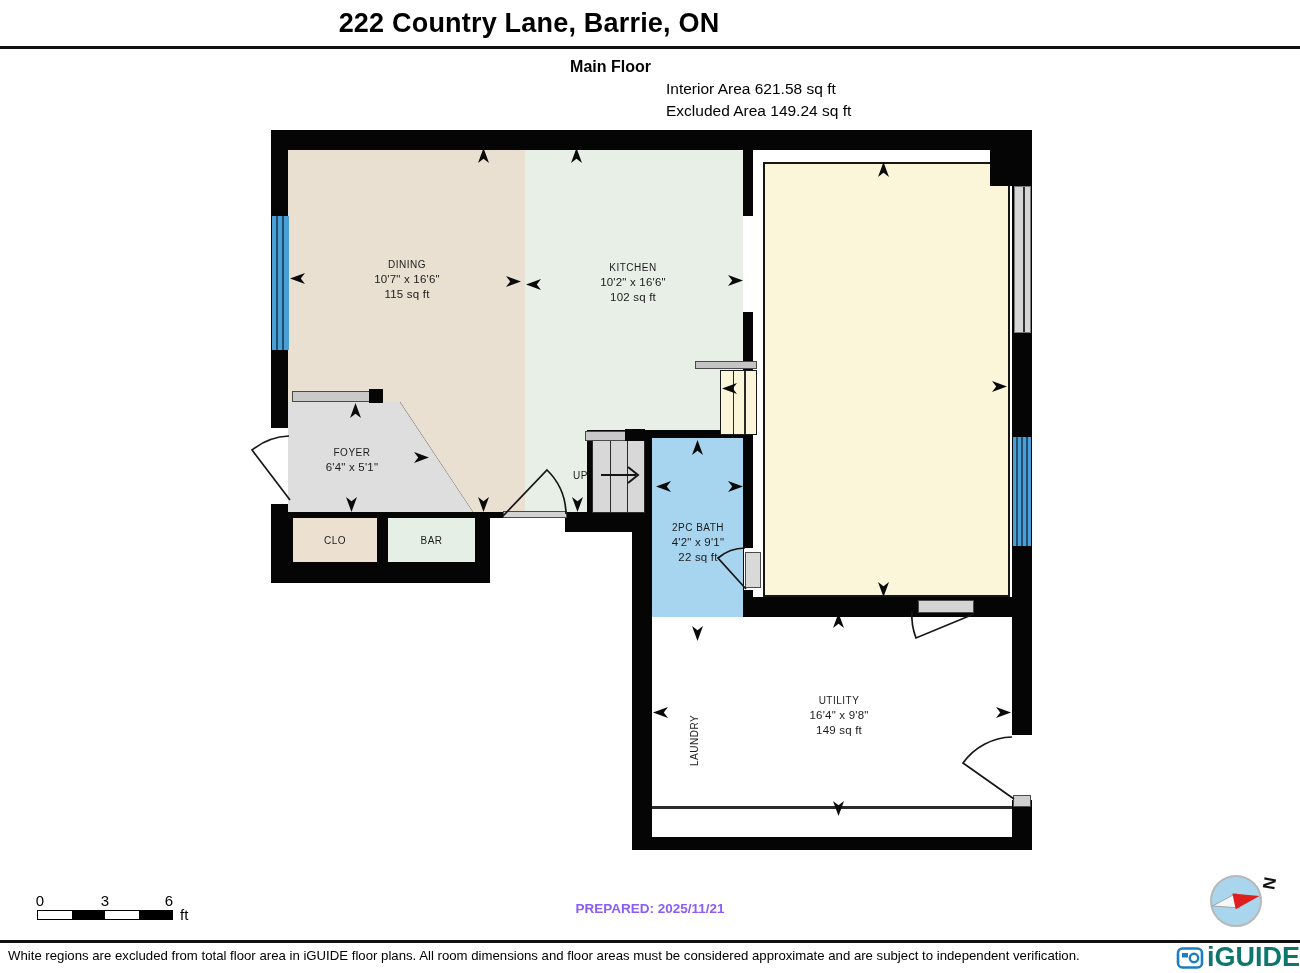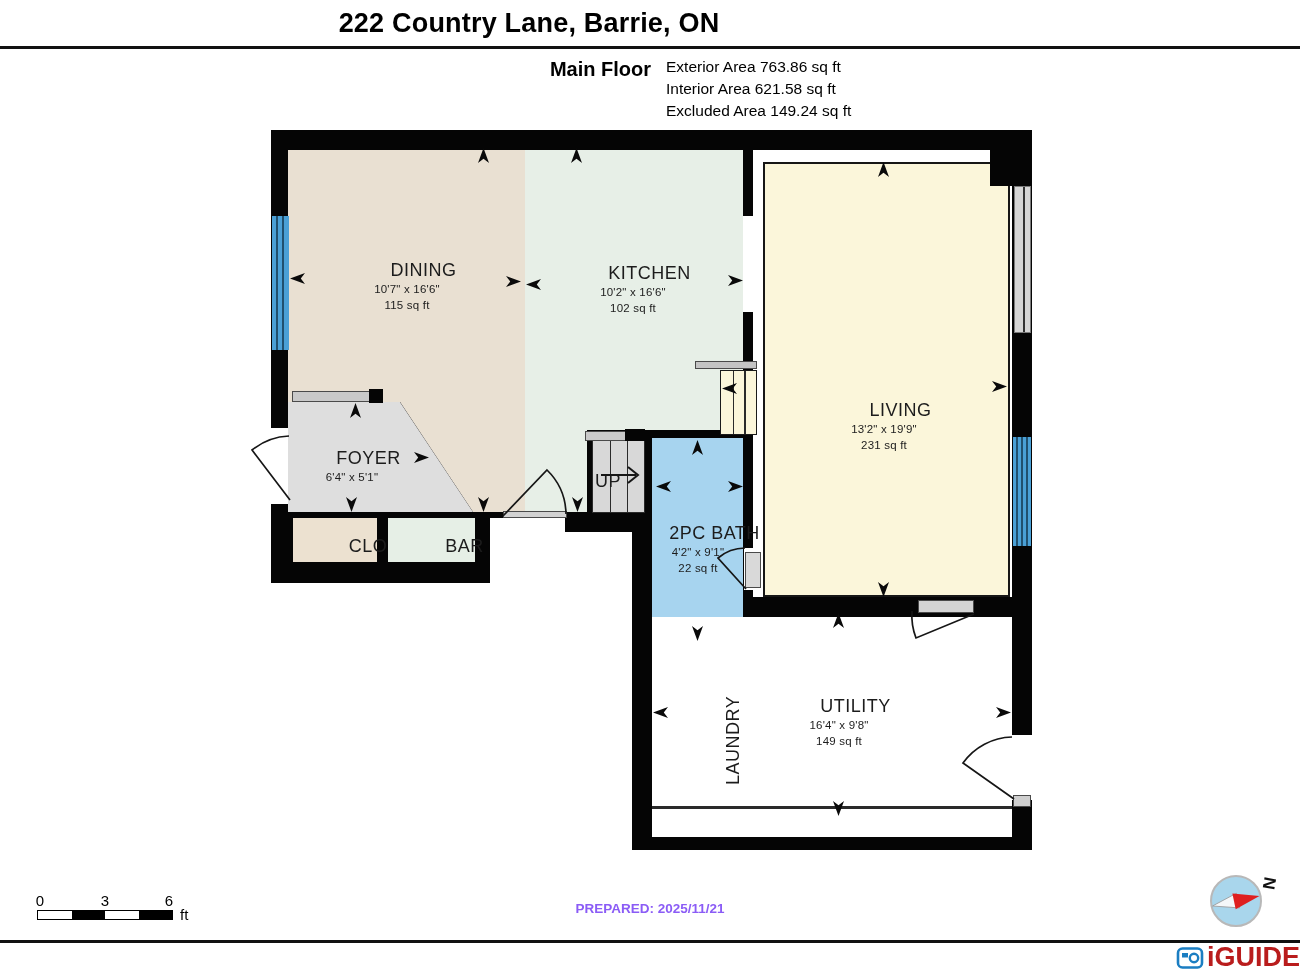--- a/index.html
+++ b/index.html
@@ -6,52 +6,51 @@
   .page{position:relative;width:1300px;height:973px;background:#ffffff;overflow:hidden;
         font-family:"Liberation Sans", sans-serif;color:#000;}
   .abs{position:absolute;}
   .w{position:absolute;background:#050505;}
   .wh{position:absolute;background:#ffffff;}
   .room{position:absolute;}
   .title{position:absolute;left:0;top:8px;width:1058px;text-align:center;
          font-size:27px;font-weight:700;letter-spacing:.2px;}
   .rule{position:absolute;left:0;width:1300px;background:#111;}
   .floorname{position:absolute;left:455px;top:58px;width:196px;text-align:right;
-             font-size:20px;font-weight:700;}
+             font-size:16px;font-weight:700;}
   .arealine{position:absolute;left:666px;width:360px;font-size:15.5px;}
   .rlabel{position:absolute;text-align:center;color:#1c1c1c;line-height:1.35;}
-  .rname{font-size:18px;letter-spacing:.5px;margin-left:33px;}
+  .rname{font-size:10px;letter-spacing:.5px;}
   .rsub{font-size:11.5px;letter-spacing:.2px;}
   .ar{position:absolute;width:15px;height:11px;background:#0a0a0a;
       clip-path:polygon(0 0,100% 50%,0 100%,28% 50%);}
   .gray{position:absolute;background:#c9c9c9;border:1px solid #4a4a4a;box-sizing:border-box;}
   .vline{position:absolute;background:#20506e;width:2px;top:0;bottom:0;}
   .dline{position:absolute;background:#2a2a2a;}
   .scalenum{position:absolute;width:30px;text-align:center;font-size:15px;}
   .seg{height:100%;float:left;width:25%;box-sizing:border-box;}
   .watermark{position:absolute;left:388px;top:911px;width:524px;height:23px;background:#c7c7c7;
              display:flex;align-items:center;justify-content:center;}
   .watermark span{font-size:17.5px;font-weight:700;color:#f7f7f7;letter-spacing:.4px;
                   white-space:nowrap;text-shadow:1px 1px 2px #8f8f8f;}
   .prepared{position:absolute;left:450px;top:901px;width:400px;text-align:center;
             font-size:13.5px;font-weight:700;color:#8b5cf6;}
   .disclaimer{position:absolute;left:8px;top:948px;width:1100px;font-size:13.2px;}
   .logo{position:absolute;left:1176px;top:942px;display:flex;align-items:center;gap:3px;}
-  .logo .lt{font-size:27px;font-weight:600;color:#b91c1c;letter-spacing:0;}
+  .logo .lt{font-size:27px;font-weight:600;color:#0f766e;letter-spacing:0;}
   svg.overlay{position:absolute;left:0;top:0;pointer-events:none;}
 </style>
 </head>
 <body>
 
 <div class="page">
 
   <div class="title">222 Country Lane, Barrie, ON</div>
   <div class="rule" style="top:46px;height:3px;"></div>
   <div class="floorname">Main Floor</div>
-  <div class="arealine" style="top:58px;">Exterior Area 763.86 sq ft</div>
   <div class="arealine" style="top:80px;">Interior Area 621.58 sq ft</div>
   <div class="arealine" style="top:102px;">Excluded Area 149.24 sq ft</div>
 
   <span class="w" style="left:271px;top:130px;width:486px;height:453px;"></span>
   <span class="w" style="left:745px;top:130px;width:287px;height:487px;"></span>
   <span class="w" style="left:632px;top:425px;width:131px;height:230px;"></span>
   <span class="w" style="left:632px;top:600px;width:400px;height:250px;"></span>
 
   <span class="wh" style="left:490px;top:518px;width:75px;height:65px;"></span>
   <span class="wh" style="left:565px;top:532px;width:67px;height:51px;"></span>
@@ -111,25 +110,20 @@
 
   <div class="rlabel" style="left:327px;top:258px;width:160px;">
     <div class="rname">DINING</div>
     <div class="rsub">10'7" x 16'6"</div>
     <div class="rsub">115 sq ft</div>
   </div>
   <div class="rlabel" style="left:553px;top:261px;width:160px;">
     <div class="rname">KITCHEN</div>
     <div class="rsub">10'2" x 16'6"</div>
     <div class="rsub">102 sq ft</div>
-  </div>
-  <div class="rlabel" style="left:804px;top:398px;width:160px;">
-    <div class="rname">LIVING</div>
-    <div class="rsub">13'2" x 19'9"</div>
-    <div class="rsub">231 sq ft</div>
   </div>
   <div class="rlabel" style="left:282px;top:446px;width:140px;">
     <div class="rname">FOYER</div>
     <div class="rsub">6'4" x 5'1"</div>
   </div>
   <div class="rlabel" style="left:628px;top:521px;width:140px;">
     <div class="rname">2PC BATH</div>
     <div class="rsub">4'2" x 9'1"</div>
     <div class="rsub">22 sq ft</div>
   </div>
@@ -190,20 +184,21 @@
       <span class="seg" style="background:#000;"></span>
       <span class="seg" style="background:#fff;"></span>
       <span class="seg" style="background:#000;"></span>
     </div>
     <span class="abs" style="left:180px;top:906px;font-size:15px;">ft</span>
   </div>
 
   <div class="prepared">PREPARED: 2025/11/21</div>
 
   <div class="rule" style="top:940px;height:3px;"></div>
+  <div class="disclaimer">White regions are excluded from total floor area in iGUIDE floor plans. All room dimensions and floor areas must be considered approximate and are subject to independent verification.</div>
 
   <div class="logo">
     <svg width="28" height="25" viewBox="0 0 28 25">
       <rect x="2" y="3.5" width="24" height="19" rx="4.5" fill="none" stroke="#1b7ec2" stroke-width="2.6"></rect>
       <rect x="6" y="8" width="6" height="4.5" fill="#1b7ec2"></rect>
       <circle cx="18" cy="13" r="4.2" fill="none" stroke="#1b7ec2" stroke-width="2.4"></circle>
     </svg>
     <span class="lt">iGUIDE</span>
   </div>
 

